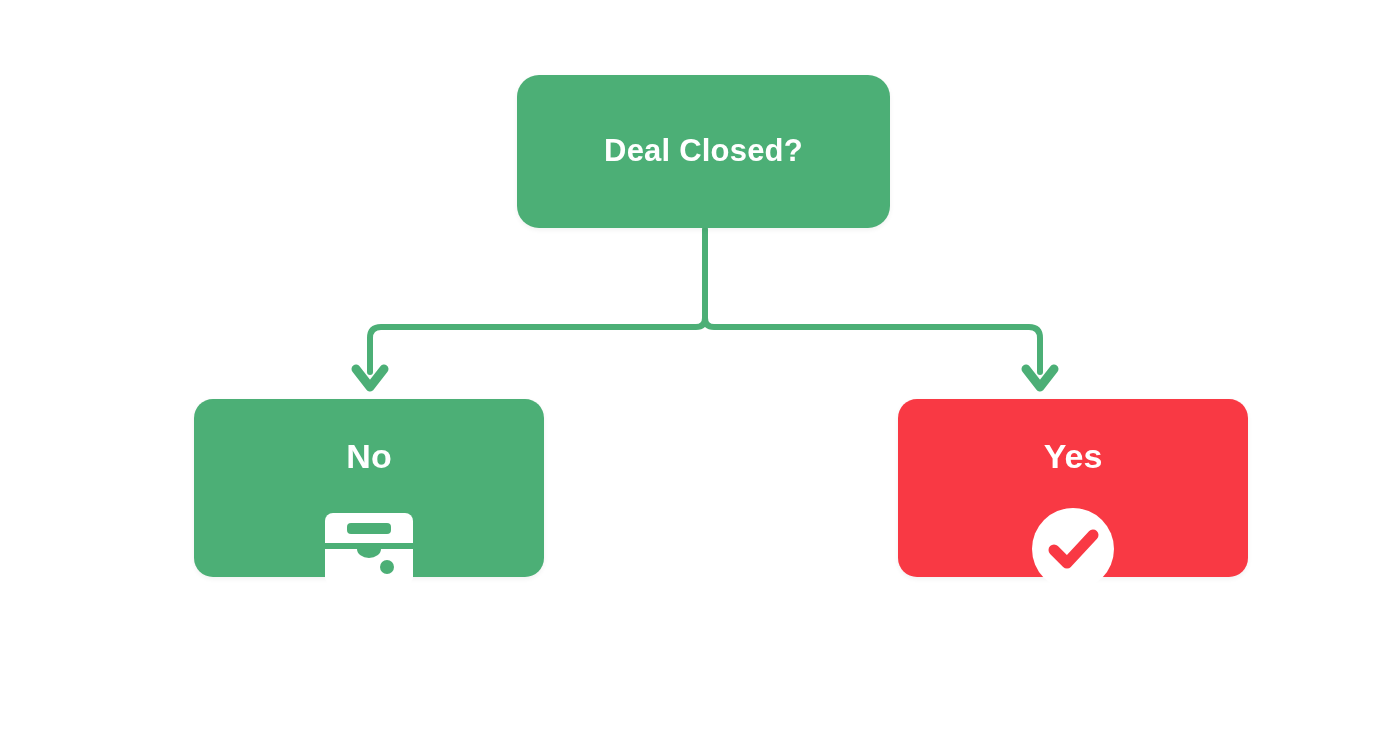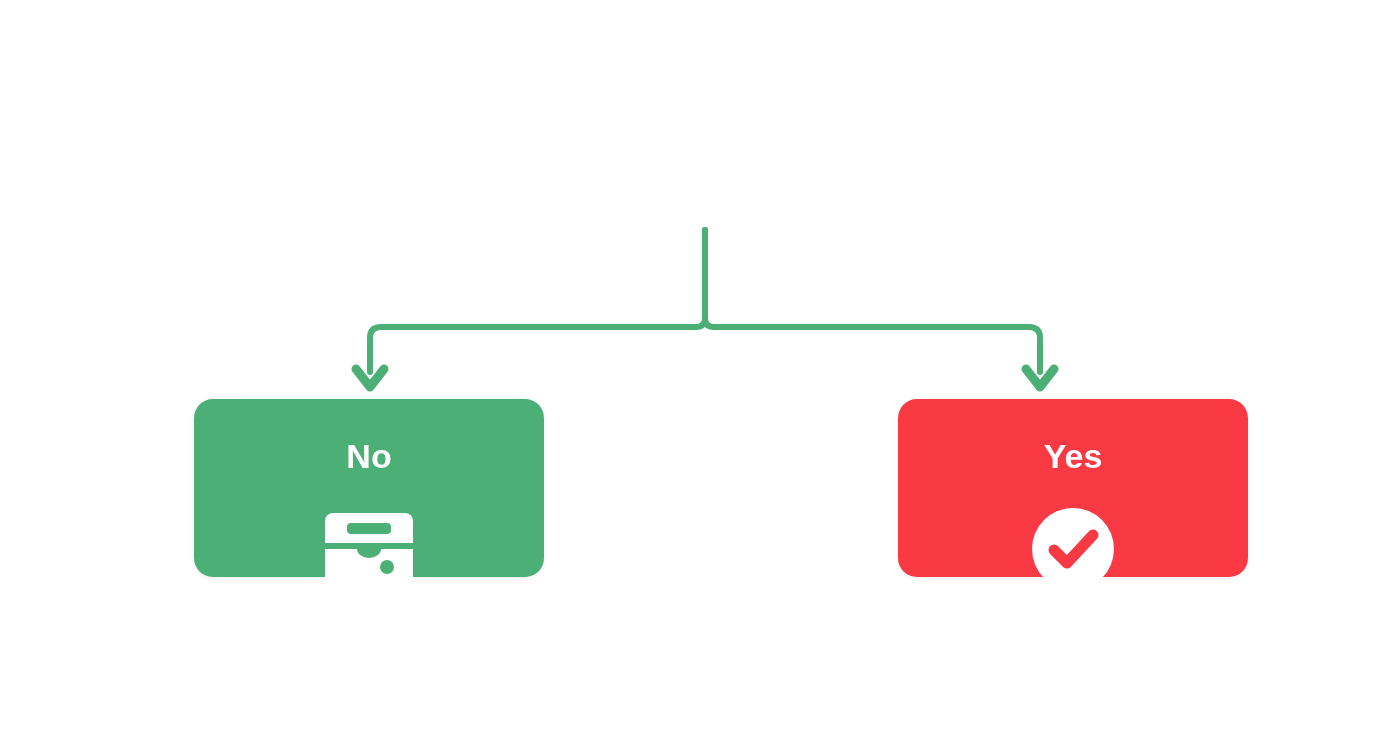--- a/index.html
+++ b/index.html
@@ -106,20 +106,23 @@
 
   <svg id="connectors" viewBox="0 0 1392 752" width="1392" height="752" xmlns="http://www.w3.org/2000/svg">
 
     <path d="M 705 230 L 705 318 Q 705 327 696 327 L 381 327 Q 370 327 370 338 L 370 372" fill="none" stroke="#4CAF76" stroke-width="6" stroke-linecap="round" stroke-linejoin="round"></path>
     <path d="M 705 230 L 705 318 Q 705 327 714 327 L 1029 327 Q 1040 327 1040 338 L 1040 372" fill="none" stroke="#4CAF76" stroke-width="6" stroke-linecap="round" stroke-linejoin="round"></path>
 
     <path d="M 356 369 L 370 387 L 384 369" fill="none" stroke="#4CAF76" stroke-width="9" stroke-linecap="round" stroke-linejoin="round"></path>
     <path d="M 1026 369 L 1040 387 L 1054 369" fill="none" stroke="#4CAF76" stroke-width="9" stroke-linecap="round" stroke-linejoin="round"></path>
   </svg>
 
+  <div class="node node-root">
+    <span class="node-title">Deal Closed?</span>
+  </div>
 
   <div class="node node-leaf node-no">
     <span class="leaf-title">No</span>
     <span class="leaf-icon">
       <svg viewBox="0 0 96 96" width="96" height="96" xmlns="http://www.w3.org/2000/svg">
 
         <path d="M 12 12 h 72 a 8 8 0 0 1 8 8 v 22 h -88 v -22 a 8 8 0 0 1 8 -8 z" transform="translate(0,0)" fill="#ffffff"></path>
         <rect x="26" y="22" width="44" height="11" rx="4" fill="#4CAF76"></rect>
 
         <path d="M 4 48 h 32 a 12 9 0 0 0 24 0 h 32 v 28 a 8 8 0 0 1 -8 8 h -72 a 8 8 0 0 1 -8 -8 z" fill="#ffffff"></path>

